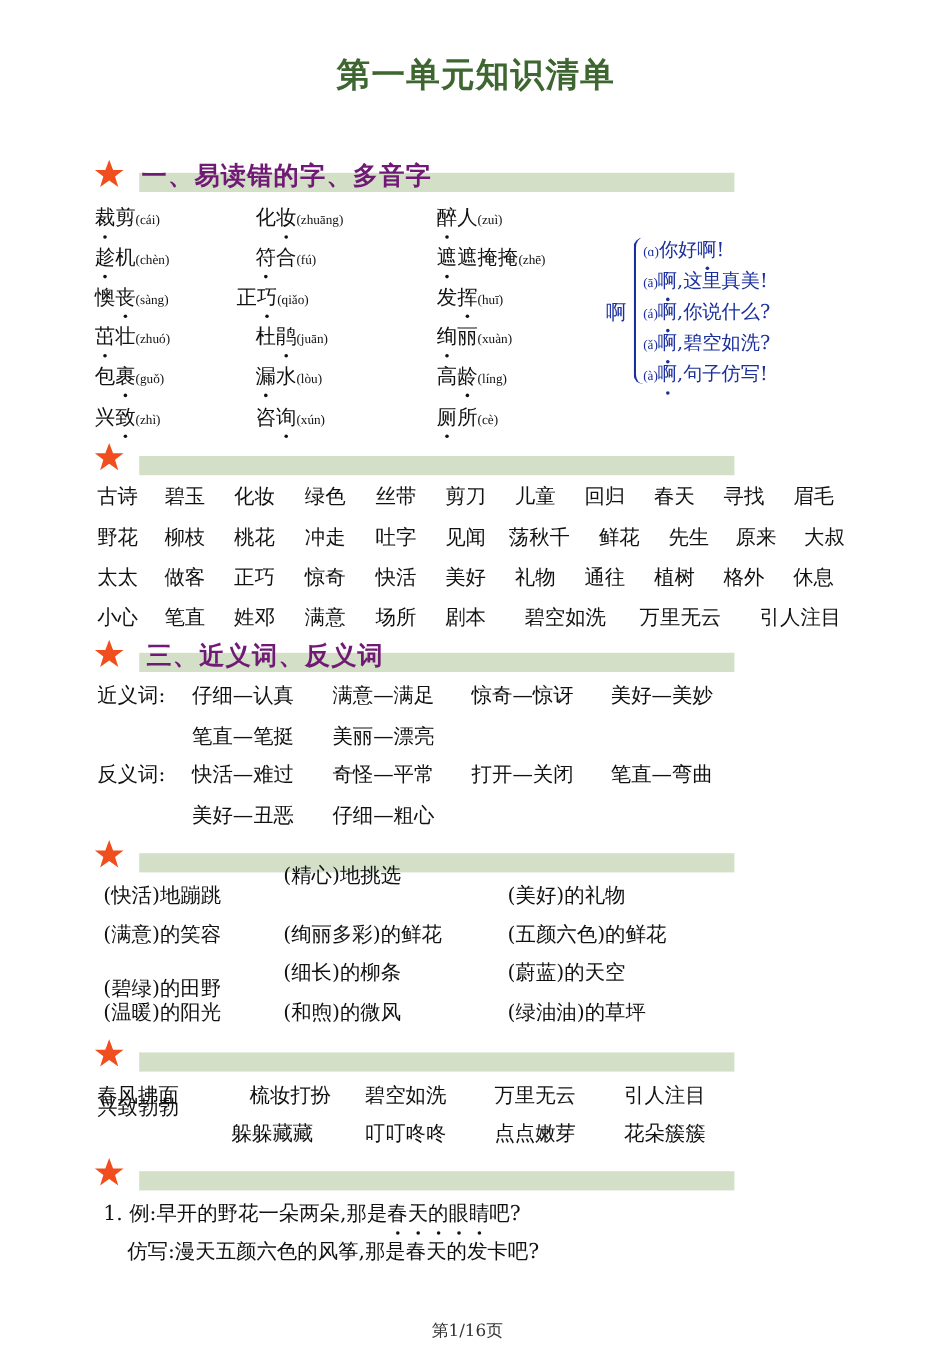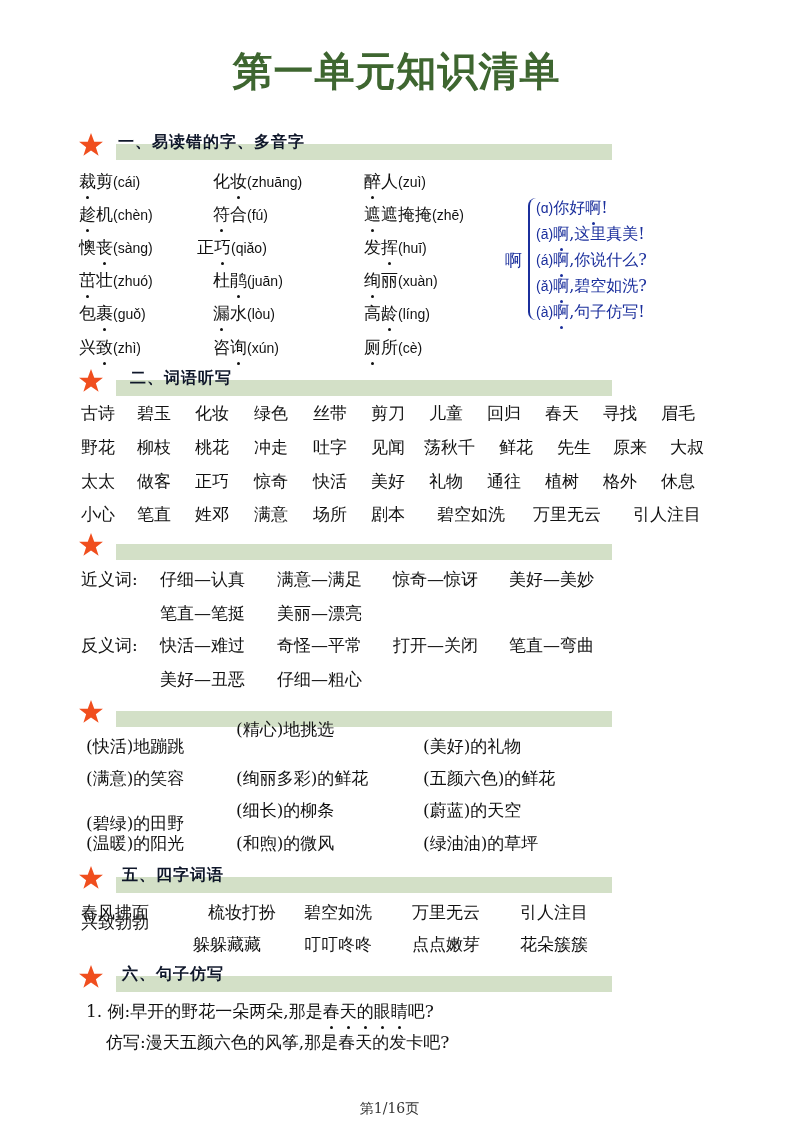--- a/index.html
+++ b/index.html
@@ -1,26 +1,26 @@
 <!DOCTYPE html>
 <html><head>
 <meta charset="utf-8">
 <style>
   html, body { margin:0; padding:0; background:#ffffff; }
   body { width:793px; height:1122px; position:relative; overflow:hidden;
          font-family:"DejaVu Serif","Liberation Serif",serif; color:#111; }
   .title { position:absolute; top:44px; left:0; width:793px; text-align:center;
            font-family:"DejaVu Sans","Liberation Sans",sans-serif; font-weight:bold;
-           font-size:40px; color:#3e6630; letter-spacing:1px; }
+           font-size:28px; color:#3e6630; letter-spacing:1px; }
   .sec-head { position:absolute; left:78px; width:540px; height:26px; }
   .sec-head .bar { position:absolute; left:38px; top:10px; width:496px; height:16px; background:#d3e0c7; }
   .sec-head .star { position:absolute; left:0; top:-2px; width:26px; height:26px; }
   .sec-head .txt { position:absolute; left:40px; top:-2px; font-family:"DejaVu Sans","Liberation Sans",sans-serif;
-                   font-size:16px; font-weight:bold; color:#0f172a; white-space:nowrap; letter-spacing:1px; }
-  .py { font-family:Liberation Sans, sans-serif; font-size:14px; }
+                   font-size:21px; font-weight:bold; color:#701a75; white-space:nowrap; letter-spacing:1px; }
+  .py { font-family:Liberation Serif, serif; font-size:11px; }
   .dot { position:relative; display:inline-block; }
   .dot::after { content:""; position:absolute; left:50%; bottom:-6px; width:3px; height:3px; margin-left:-1.5px;
                 border-radius:50%; background:#111; }
   .blue { color:#1b2f9c; }
   .blue .dot::after { background:#1b2f9c; }
   .bracket { position:absolute; left:528px; top:198px; width:8px; height:122px;
              border-left:2px solid #1b2f9c; border-radius:8px 0 0 8px; }
   .cell { position:absolute; font-size:17px; white-space:nowrap; }
   .footer { position:absolute; top:1100px; left:0; width:779px; text-align:center; font-size:14px; color:#333; }
 </style>
@@ -34,47 +34,45 @@
   <svg class="star" viewBox="0 0 24 24">
       <polygon points="12,1 15,9 23,9 16.5,14 19,22 12,17 5,22 7.5,14 1,9 9,9" fill="#f04e1e"></polygon>
     </svg>
   <span class="txt">一、易读错的字、多音字</span>
 </div>
 <div class="sec-head" style="top:370px">
   <div class="bar"></div>
   <svg class="star" viewBox="0 0 24 24">
       <polygon points="12,1 15,9 23,9 16.5,14 19,22 12,17 5,22 7.5,14 1,9 9,9" fill="#f04e1e"></polygon>
     </svg>
-  <span class="txt" style="left:52px">二、词语听写</span>
 </div>
 <div class="sec-head" style="top:534px">
   <div class="bar"></div>
   <svg class="star" viewBox="0 0 24 24">
       <polygon points="12,1 15,9 23,9 16.5,14 19,22 12,17 5,22 7.5,14 1,9 9,9" fill="#f04e1e"></polygon>
     </svg>
+  <span class="txt" style="left:44px">三、近义词、反义词</span>
 </div>
 <div class="sec-head" style="top:701px">
   <div class="bar"></div>
   <svg class="star" viewBox="0 0 24 24">
       <polygon points="12,1 15,9 23,9 16.5,14 19,22 12,17 5,22 7.5,14 1,9 9,9" fill="#f04e1e"></polygon>
     </svg>
 </div>
 <div class="sec-head" style="top:867px">
   <div class="bar"></div>
   <svg class="star" viewBox="0 0 24 24">
       <polygon points="12,1 15,9 23,9 16.5,14 19,22 12,17 5,22 7.5,14 1,9 9,9" fill="#f04e1e"></polygon>
     </svg>
-  <span class="txt" style="left:44px">五、四字词语</span>
 </div>
 <div class="sec-head" style="top:966px">
   <div class="bar"></div>
   <svg class="star" viewBox="0 0 24 24">
       <polygon points="12,1 15,9 23,9 16.5,14 19,22 12,17 5,22 7.5,14 1,9 9,9" fill="#f04e1e"></polygon>
     </svg>
-  <span class="txt" style="left:44px">六、句子仿写</span>
 </div>
 
 <div id="pinyin-grid">
     <div class="cell" style="left:79px;top:170px"><span></span><span class="dot">裁</span><span>剪</span><span class="py">(cái)</span></div>
     <div class="cell" style="left:213px;top:170px"><span>化</span><span class="dot">妆</span><span></span><span class="py">(zhuāng)</span></div>
     <div class="cell" style="left:364px;top:170px"><span></span><span class="dot">醉</span><span>人</span><span class="py">(zuì)</span></div>
     <div class="cell" style="left:79px;top:203px"><span></span><span class="dot">趁</span><span>机</span><span class="py">(chèn)</span></div>
     <div class="cell" style="left:213px;top:203px"><span></span><span class="dot">符</span><span>合</span><span class="py">(fú)</span></div>
     <div class="cell" style="left:364px;top:203px"><span></span><span class="dot">遮</span><span>遮掩掩</span><span class="py">(zhē)</span></div>
     <div class="cell" style="left:79px;top:236px"><span>懊</span><span class="dot">丧</span><span></span><span class="py">(sàng)</span></div>

